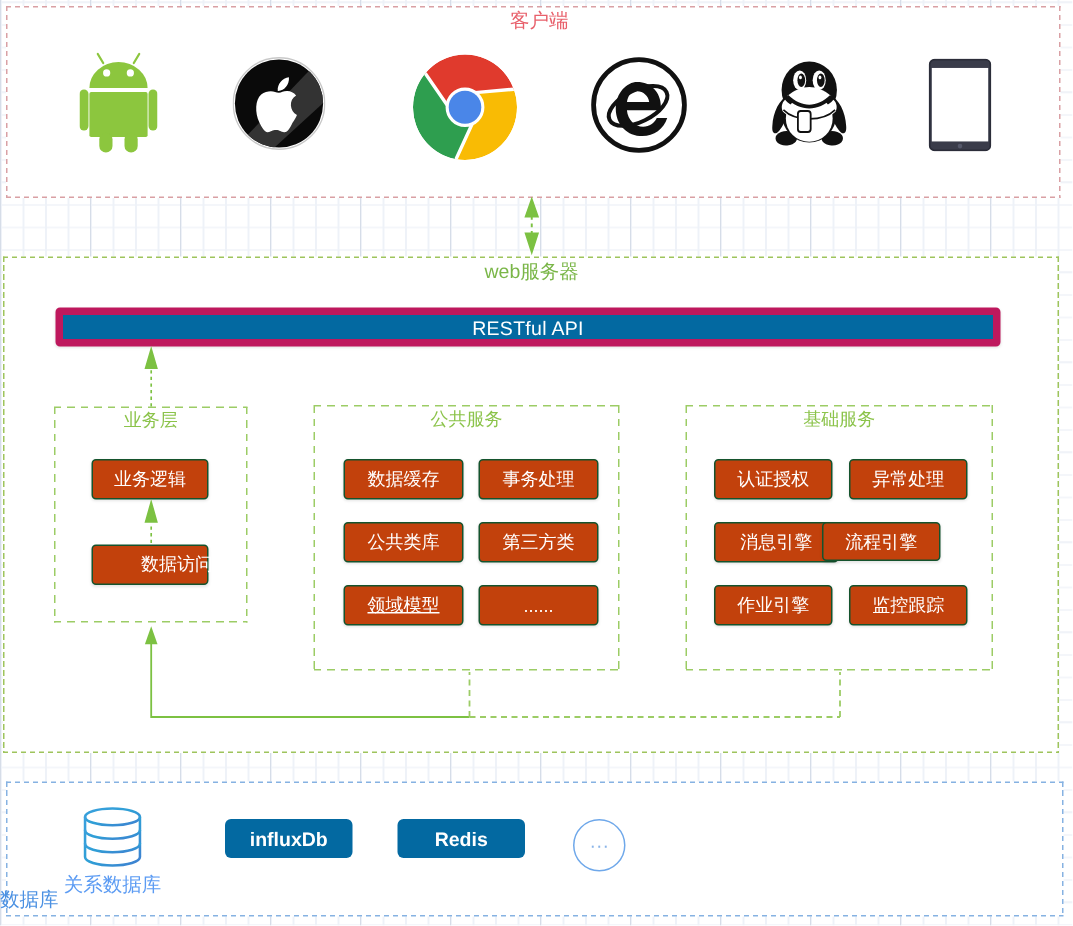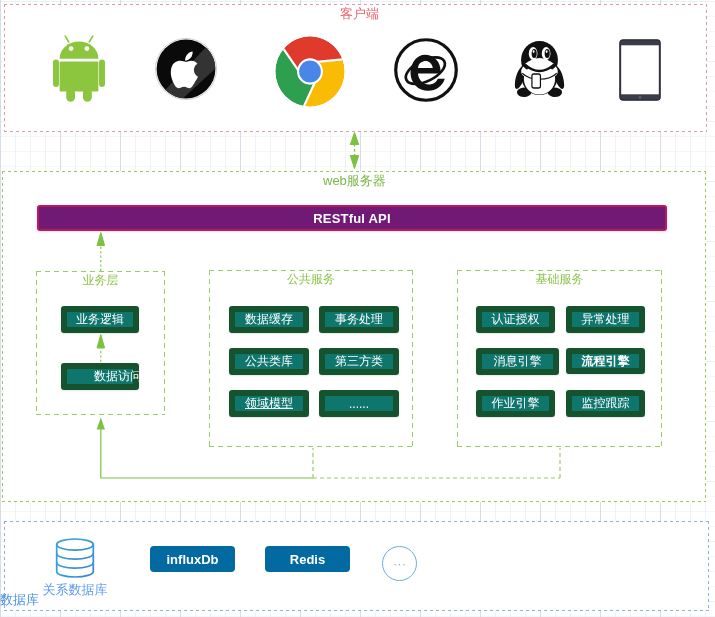--- a/index.html
+++ b/index.html
@@ -45,23 +45,23 @@
   #logo-apple{left:155px;top:38px;}
   #logo-chrome{left:275px;top:36px;}
   #logo-ie{left:394px;top:38px;}
   #logo-qq{left:513px;top:38px;}
   #logo-tablet{left:619px;top:39px;}
   #connectors{position:absolute;left:0;top:0;pointer-events:none;z-index:5;}
 
   
   #restful{
     position:absolute;left:37px;top:205px;width:630px;height:26px;
-    background:#701a75;border:2px solid #be185d;border-radius:3px;
+    background:#0369a1;border:5px solid #be185d;border-radius:3px;
     box-shadow:0 1px 2px rgba(0,0,0,0.10);
-    box-sizing:border-box;color:#fff;font-size:13px;font-weight:bold;
+    box-sizing:border-box;color:#fff;font-size:13px;font-weight:normal;
     display:flex;align-items:center;justify-content:center;letter-spacing:.2px;
   }
 
   
   .group{position:absolute;box-sizing:border-box;background:#fff;
     background-image:
       repeating-linear-gradient(to right,#9ccc65 0 5px,transparent 5px 9px),
       repeating-linear-gradient(to right,#9ccc65 0 5px,transparent 5px 9px),
       repeating-linear-gradient(to bottom,#9ccc65 0 5px,transparent 5px 9px),
       repeating-linear-gradient(to bottom,#9ccc65 0 5px,transparent 5px 9px);
@@ -72,21 +72,21 @@
   #g-business{left:36px;top:271px;width:129px;height:144px;}
   #g-common{left:209px;top:270px;width:204px;height:177px;}
   #g-base{left:457px;top:270px;width:205px;height:177px;}
   #t-business{left:36px;top:272px;width:129px;}
   #t-common{left:209px;top:271px;width:204px;}
   #t-base{left:457px;top:271px;width:205px;}
 
   
   .chip{
     position:absolute;box-sizing:border-box;
-    background:#0f766e;border:6px solid #14532d;border-radius:3px;
+    background:#c2410c;border:1px solid #14532d;border-radius:3px;
     color:#fff;font-size:12px;
     display:flex;align-items:center;justify-content:center;
     white-space:nowrap;
     box-shadow:0 1px 2px rgba(0,0,0,0.10);
   }
 
   
   .dbchip{
     position:absolute;box-sizing:border-box;background:#0369a1;
     border-radius:4px;color:#fff;font-size:13px;font-weight:bold;
@@ -297,21 +297,21 @@
 <div class="chip" style="left:229px;top:306px;width:80px;height:27px;">数据缓存</div>
 <div class="chip" style="left:319px;top:306px;width:80px;height:27px;">事务处理</div>
 <div class="chip" style="left:229px;top:348px;width:80px;height:27px;">公共类库</div>
 <div class="chip" style="left:319px;top:348px;width:80px;height:27px;">第三方类</div>
 <div class="chip" style="left:229px;top:390px;width:80px;height:27px;text-decoration:underline;">领域模型</div>
 <div class="chip" style="left:319px;top:390px;width:80px;height:27px;">......</div>
 
 <div class="chip" style="left:476px;top:306px;width:79px;height:27px;">认证授权</div>
 <div class="chip" style="left:566px;top:306px;width:79px;height:27px;">异常处理</div>
 <div class="chip" style="left:476px;top:348px;width:83px;height:27px;">消息引擎</div>
-<div class="chip" style="left:566px;top:348px;width:79px;height:26px;font-weight:bold;">流程引擎</div>
+<div class="chip" style="left:548px;top:348px;width:79px;height:26px;">流程引擎</div>
 <div class="chip" style="left:476px;top:390px;width:79px;height:27px;">作业引擎</div>
 <div class="chip" style="left:566px;top:390px;width:79px;height:27px;">监控跟踪</div>
 
 <div id="db-cyl">
   <svg width="40" height="40" viewBox="0 0 40 40">
     <defs>
       <linearGradient id="cylGrad" x1="0" y1="0" x2="1" y2="1">
         <stop offset="0%" stop-color="#3aa0dd"></stop>
         <stop offset="50%" stop-color="#2f9fd6"></stop>
         <stop offset="100%" stop-color="#3f7fd0"></stop>

